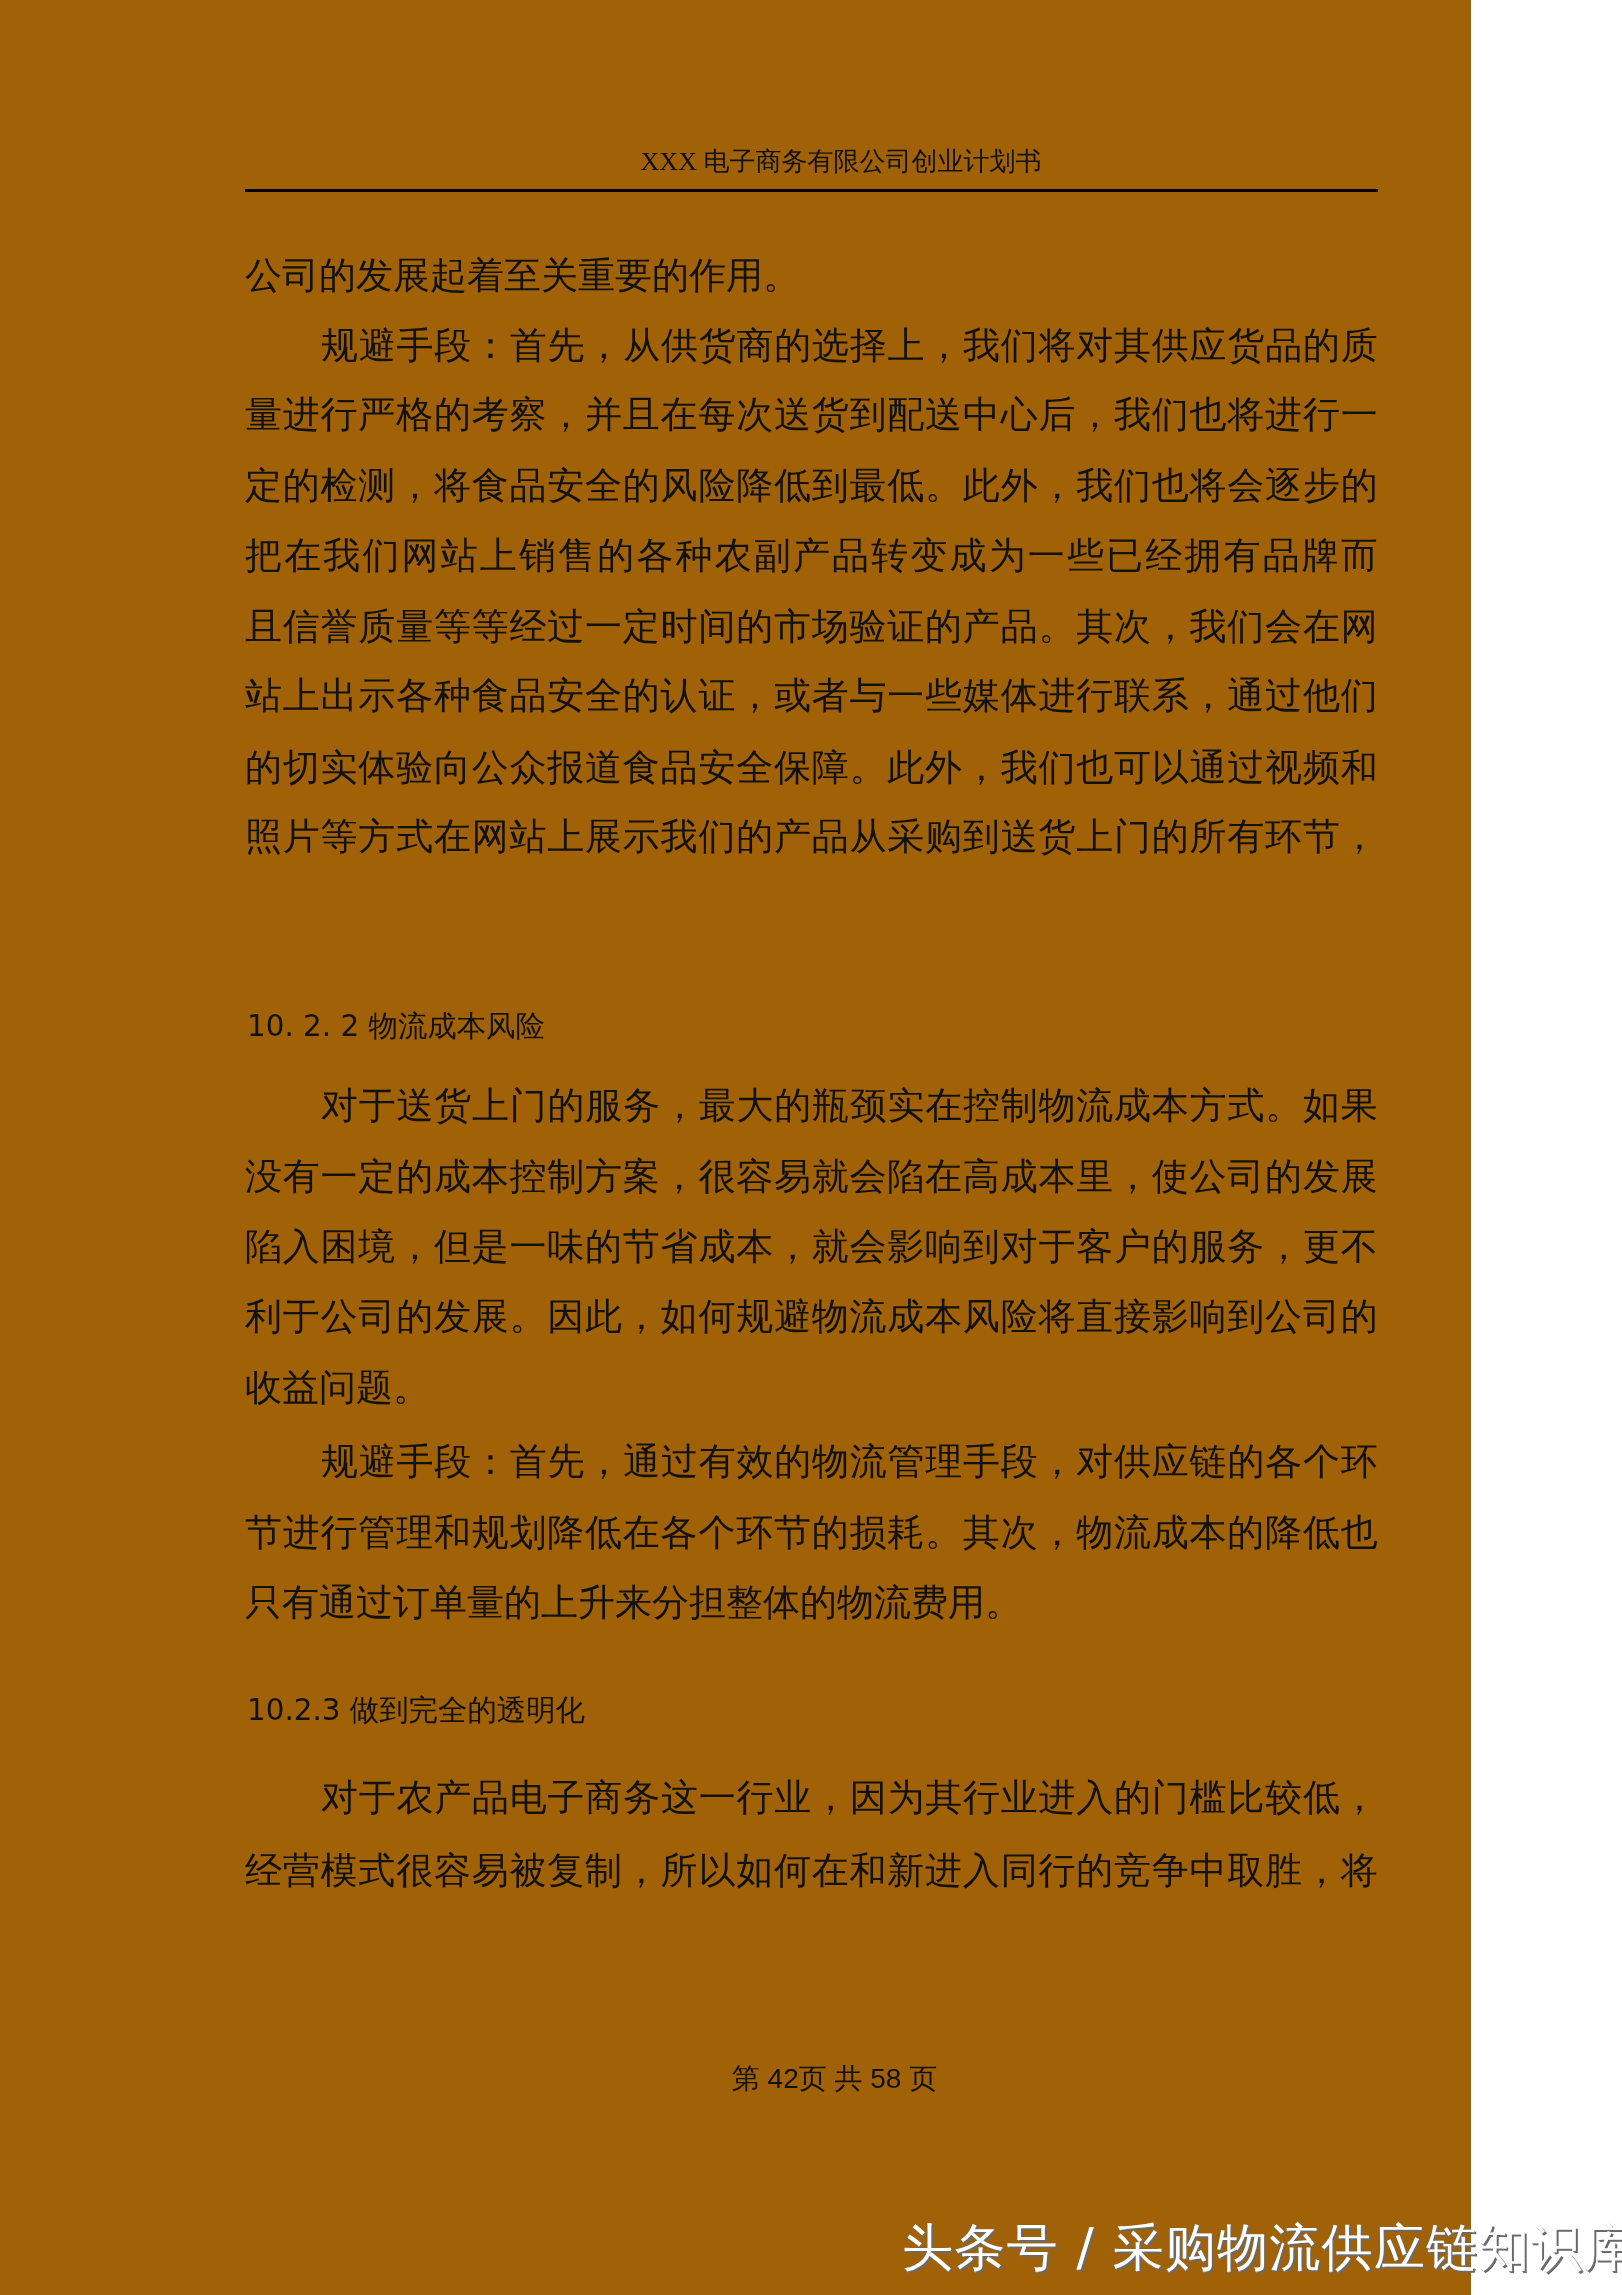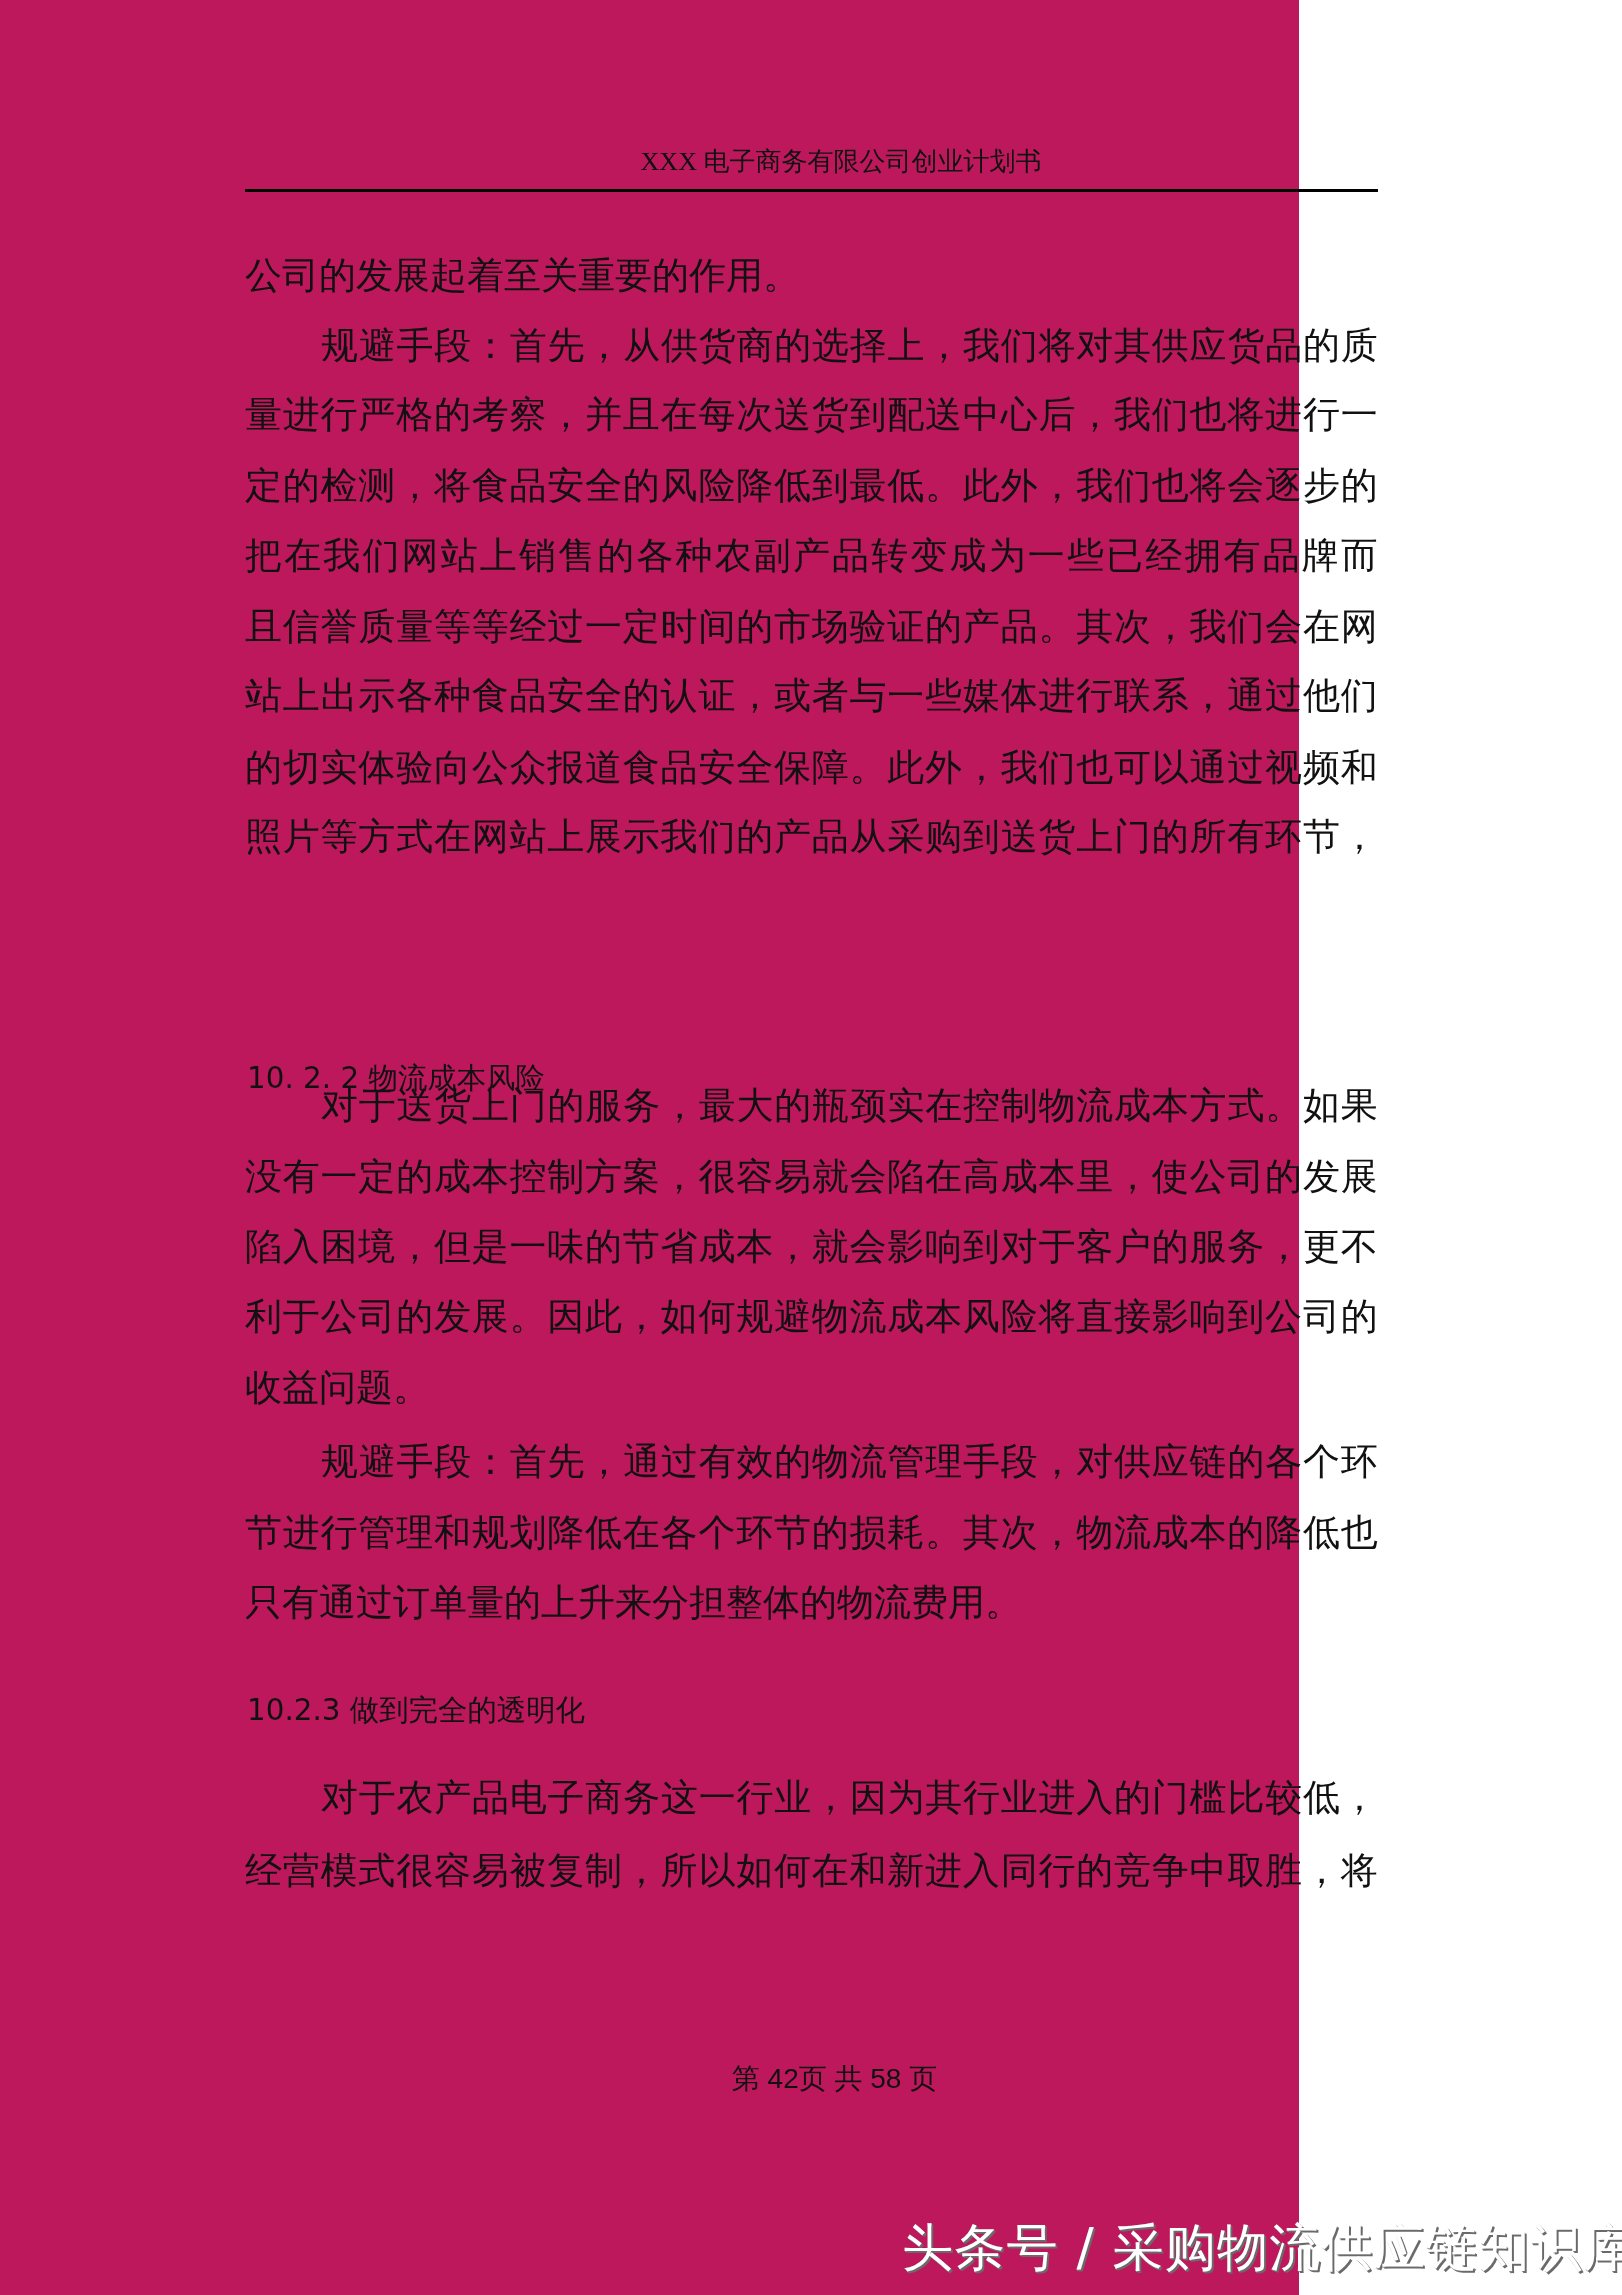--- a/index.html
+++ b/index.html
@@ -1,18 +1,18 @@
 <!DOCTYPE html>
 <html style="font-size:10.5px"><head>
 <meta charset="utf-8">
 <style>
   html, body { margin: 0; padding: 0; background: #ffffff; }
   body { width: 1623px; height: 2295px; position: relative; overflow: hidden;
          font-family: "DejaVu Serif", "Liberation Serif", serif; color: #000; }
-  .page { position: absolute; left: 0; top: 0; width: 1299px; height: 2295px; background: #be185d; }
+  .page { position: absolute; left: 0; top: 0; width: 1471px; height: 2295px; background: #a16207; }
   .header-title { position: absolute; left: 615px; top: 145px; width: 452px; height: 33px;
                   font-size: 26px; line-height: 33px; text-align: center; white-space: nowrap;
                   font-family: "Liberation Serif", "DejaVu Serif", serif; color: #111; }
   .header-rule { position: absolute; left: 245px; top: 189px; width: 1133px; height: 2.6px; background: #000; }
   .line { position: absolute; left: 245px; width: 1133px; height: 46px; line-height: 46px;
           font-size: 37px; white-space: nowrap; overflow: visible; color: #111; }
   .line.full { text-align: justify; text-align-last: justify; }
   .line.indent { left: 321px; width: 1057px; }
   .line.short { text-align: left; }
   .heading { position: absolute; left: 247px; height: 37px; line-height: 37px; font-size: 29.4px;
@@ -282,21 +282,21 @@
       <span>上</span>
       <span>门</span>
       <span>的</span>
       <span>所</span>
       <span>有</span>
       <span>环</span>
       <span>节</span>
       <span>，</span>
     </div>
 
-  <div class="heading" style="top:1060px">10. 2. 2  物流成本风险</div>
+  <div class="heading" style="top:1008px">10. 2. 2  物流成本风险</div>
 
   <div class="line full indent" style="top: 1083px; display: flex; justify-content: space-between;">
       <span>对</span>
       <span>于</span>
       <span>送</span>
       <span>货</span>
       <span>上</span>
       <span>门</span>
       <span>的</span>
       <span>服</span>

